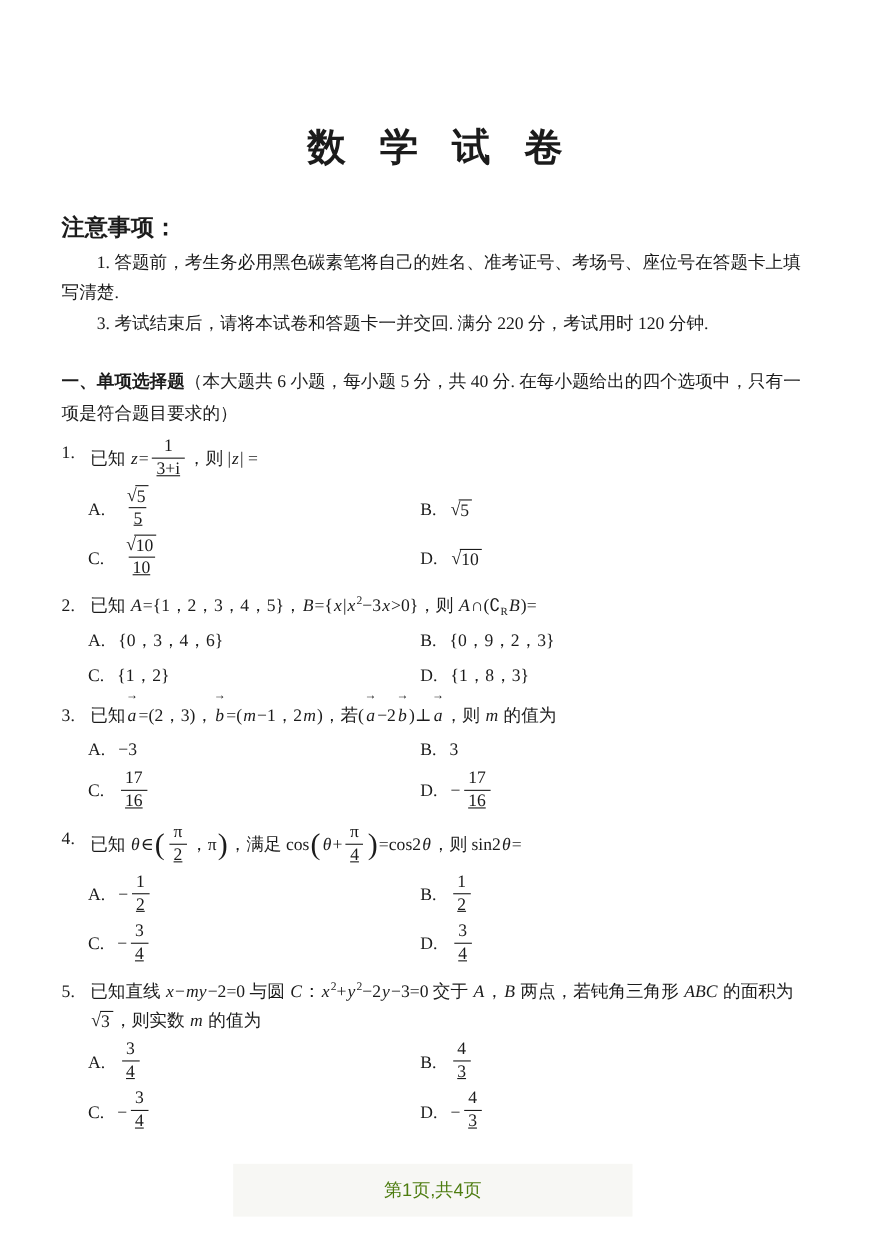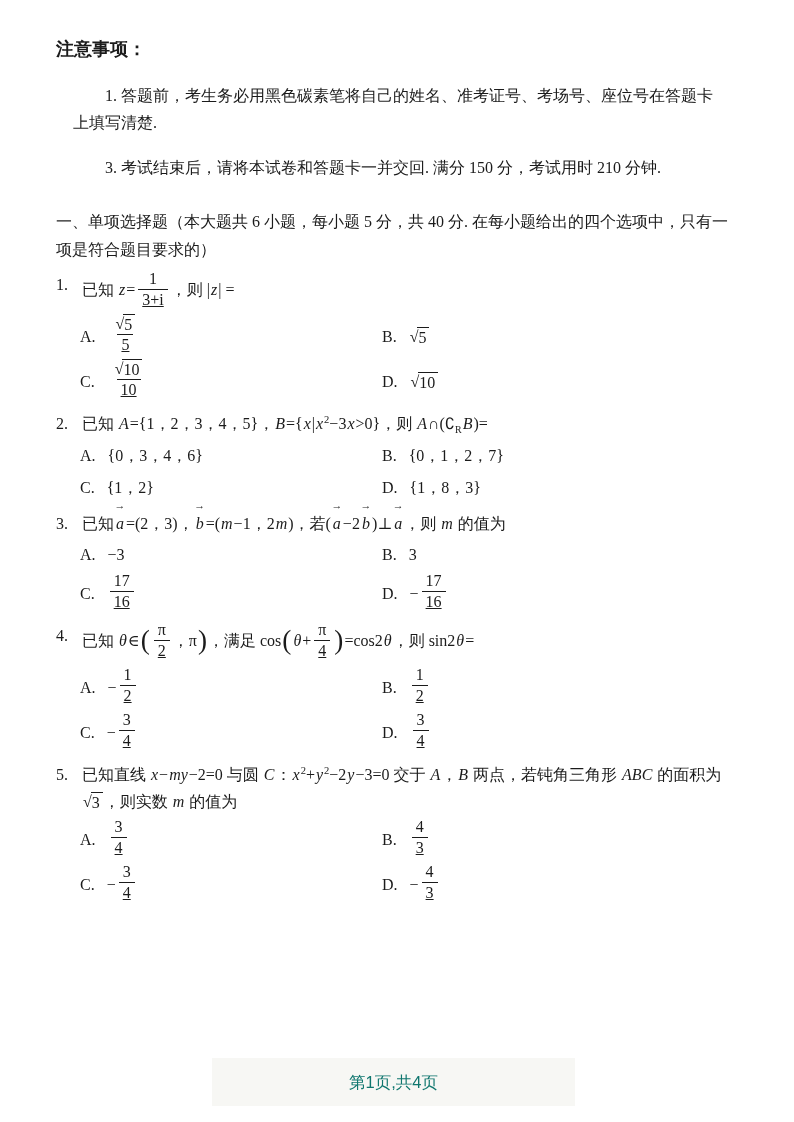--- a/index.html
+++ b/index.html
@@ -12,28 +12,28 @@
   .content { position:absolute; left:56px; top:0; width:684px; }
 
   .title {
     margin:0; padding-top:112px; text-align:center;
     font-size:35px; font-weight:bold; letter-spacing:5px; word-spacing:12px;
     line-height:1.25; font-family:"Liberation Serif","DejaVu Serif",serif;
   }
 
   .notice { margin-top:34px; }
   .notice-heading {
-    font-weight:bold; font-size:18px;
+    font-weight:bold; font-size:21px;
     font-family:"Liberation Sans","DejaVu Sans",sans-serif;
   }
-  .para { margin:17px; text-indent:2em; line-height:1.72; }
+  .para { margin:0; text-indent:2em; line-height:1.72; }
 
   .section-heading { margin:26px 0 4px 0; line-height:1.8; }
   .section-title-bold {
-    font-weight:normal; font-family:"Liberation Sans","DejaVu Sans",sans-serif;
+    font-weight:bold; font-family:"Liberation Sans","DejaVu Sans",sans-serif;
   }
 
   .question { margin-top:6px; }
   .stem { display:flex; line-height:1.7; margin-top:4px; }
   .qnum { flex:0 0 26px; }
   .stem-body { flex:1; }
 
   .options {
     display:grid; grid-template-columns:302px 1fr;
     padding-left:24px; margin:2px 0 6px 0;
@@ -63,35 +63,36 @@
   .m-rbody { border-top:1.2px solid #1b1b1b; padding:0 3px 0 1px; line-height:1.2; }
   .m-vec { font-style:italic; position:relative; display:inline-block; margin:0 2px; }
   .m-vec::after {
     content:"\2192"; position:absolute; left:50%; top:-0.85em;
     transform:translateX(-50%); font-size:0.68em; font-style:normal; line-height:1;
   }
 
   .footer-band {
     position:absolute; left:212px; top:1058px; width:363px; height:48px;
     background:#f7f7f4; display:flex; align-items:center; justify-content:center;
-    font-size:16.5px; color:#0f766e;
+    font-size:16.5px; color:#4d7c0f;
     font-family:"Liberation Sans","DejaVu Sans",sans-serif;
   }
 </style>
 </head>
 <body>
 
 <div class="page">
   <div class="content">
 
+    <h1 class="title">数 学 试 卷</h1>
 
     <section class="notice">
       <div class="notice-heading">注意事项：</div>
       <p class="para">1. 答题前，考生务必用黑色碳素笔将自己的姓名、准考证号、考场号、座位号在答题卡上填写清楚.</p>
-      <p class="para">3. 考试结束后，请将本试卷和答题卡一并交回. 满分 150 分，考试用时 210 分钟.</p>
+      <p class="para">3. 考试结束后，请将本试卷和答题卡一并交回. 满分 220 分，考试用时 120 分钟.</p>
     </section>
 
     <p class="section-heading"><span class="section-title-bold">一、单项选择题</span><span>（本大题共 6 小题，每小题 5 分，共 40 分. 在每小题给出的四个选项中，只有一项是符合题目要求的）</span></p>
 
     <div id="questions">
   <div class="question">
     <div class="stem">
       <span class="qnum">1.</span>
       <span class="stem-body"><span class="m-t">已知 </span><span class="m-v">z</span><span class="m-t">=</span><span class="m-frac">
                 <span class="m-n"><span class="m-t">1</span></span>
@@ -156,21 +157,21 @@
   <span class="option">
     <span class="opt-label">A.</span>
     <span class="opt-value">
                 <span class="m-t">{0，3，4，6}</span>
               </span>
   </span>
 
   <span class="option">
     <span class="opt-label">B.</span>
     <span class="opt-value">
-                <span class="m-t">{0，1，2，7}</span>
+                <span class="m-t">{0，9，2，3}</span>
               </span>
   </span>
 
   <span class="option">
     <span class="opt-label">C.</span>
     <span class="opt-value">
                 <span class="m-t">{1，2}</span>
               </span>
   </span>
 

